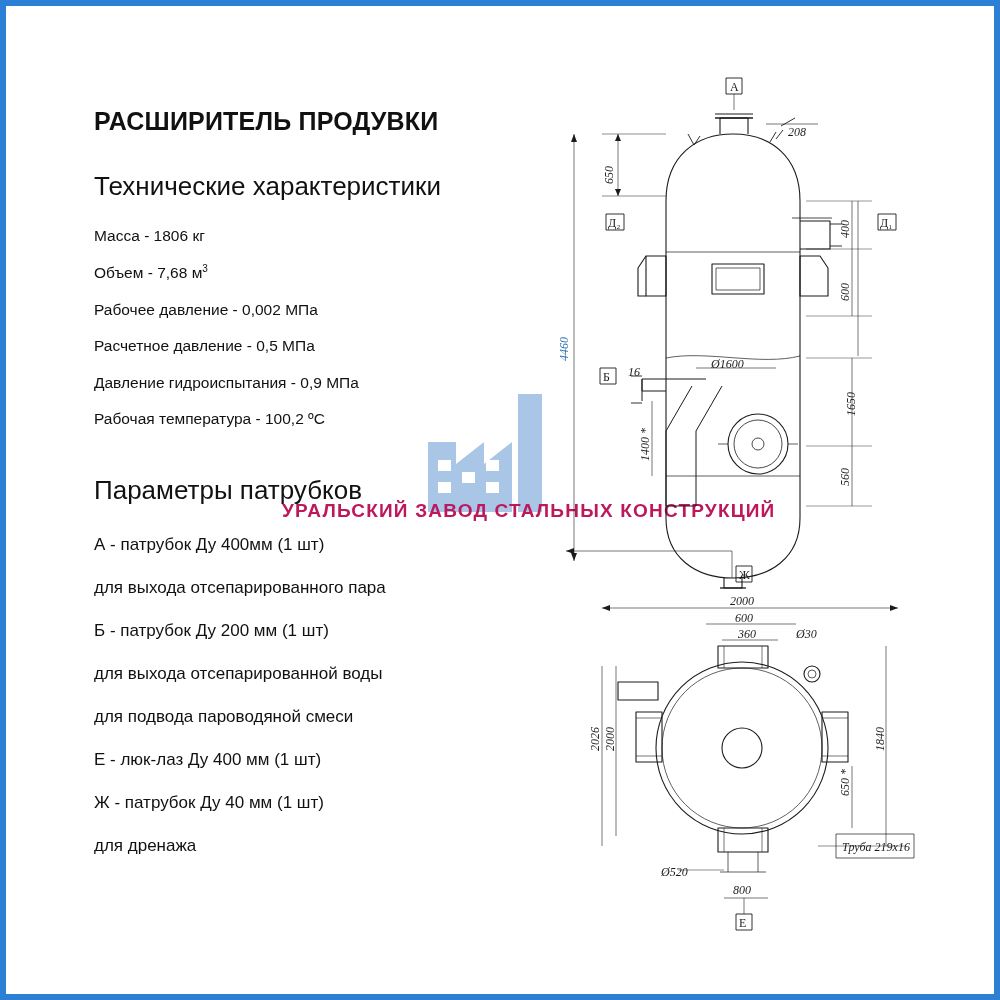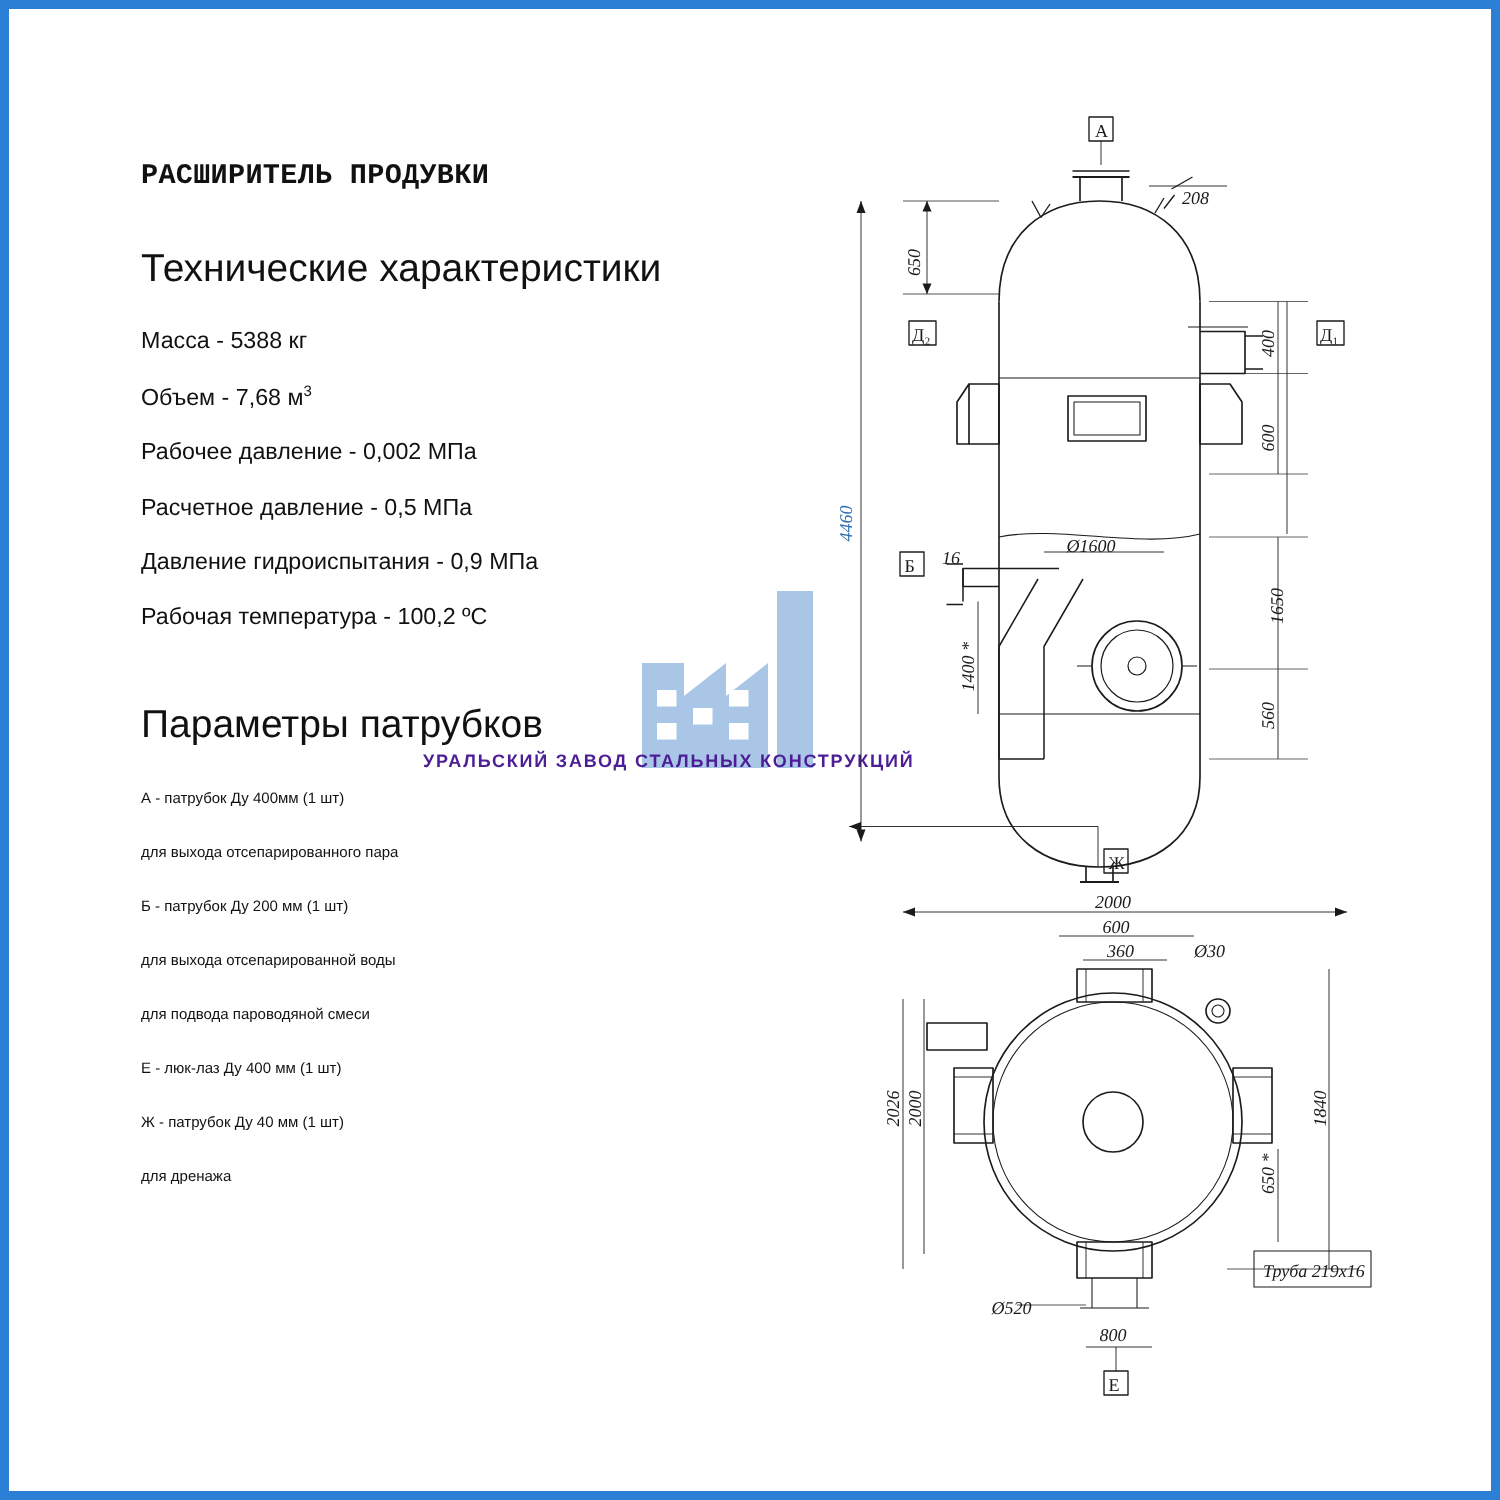--- a/index.html
+++ b/index.html
@@ -16,50 +16,49 @@
     border:6px solid #2b7fd4;
     background:#fff;
   }
   
   .left{
     position:absolute;left:88px;top:100px;width:440px;
     color:#111;
     z-index:6;
   }
   .title{
-    font-size:19px;font-weight:bold;line-height:1.22;
+    font-size:25px;font-weight:bold;line-height:1.22;
     letter-spacing:.2px;
     margin:0 0 34px 0;
-    font-family:Liberation Mono, monospace;
   }
   .title span{display:block;}
   .h2{
     font-size:26px;font-weight:normal;margin:0 0 26px 0;
   }
   .spec{
     font-size:15.5px;line-height:1;margin:0 0 21px 0;
   }
   .spec sup{font-size:10px;vertical-align:super;}
   .h2.second{margin-top:48px;margin-bottom:30px;}
   .port{
-    font-size:10px;line-height:1;margin:0 0 26px 0;
+    font-size:17px;line-height:1;margin:0 0 26px 0;
   }
   
   .wm{
     position:absolute;left:270px;top:490px;
     z-index:4;pointer-events:none;
     user-select:none;
   }
   .wm-text{
     font-size:118px;font-weight:bold;color:#aac6e6;
     letter-spacing:6px;line-height:1;
     opacity:.95;
   }
   .wm-sub{
-    font-size:12px;font-weight:bold;color:#4c1d95;
+    font-size:19px;font-weight:bold;color:#be185d;
     letter-spacing:1.2px;margin-top:4px;margin-left:6px;
   }
   .wm-factory{
     position:absolute;left:412px;top:378px;z-index:3;
     pointer-events:none;
   }
   
   .draw{
     position:absolute;left:0;top:0;width:1000px;height:1000px;
     z-index:5;pointer-events:none;
@@ -71,21 +70,21 @@
 
 <div id="page">
 
   <div class="left">
     <h1 class="title">
       <span>РАСШИРИТЕЛЬ ПРОДУВКИ</span>
     </h1>
 
     <h2 class="h2">Технические характеристики</h2>
 
-    <p class="spec">Масса - 5388 кг</p>
+    <p class="spec">Масса - 1806 кг</p>
     <p class="spec"><span>Объем - 7,68 м</span><sup>3</sup></p>
     <p class="spec">Рабочее давление - 0,002 МПа</p>
     <p class="spec">Расчетное давление - 0,5 МПа</p>
     <p class="spec">Давление гидроиспытания - 0,9 МПа</p>
     <p class="spec">Рабочая температура - 100,2 ºС</p>
 
     <h2 class="h2 second">Параметры патрубков</h2>
 
     <p class="port">А - патрубок Ду 400мм (1 шт)</p>
     <p class="port">для выхода отсепарированного пара</p>

